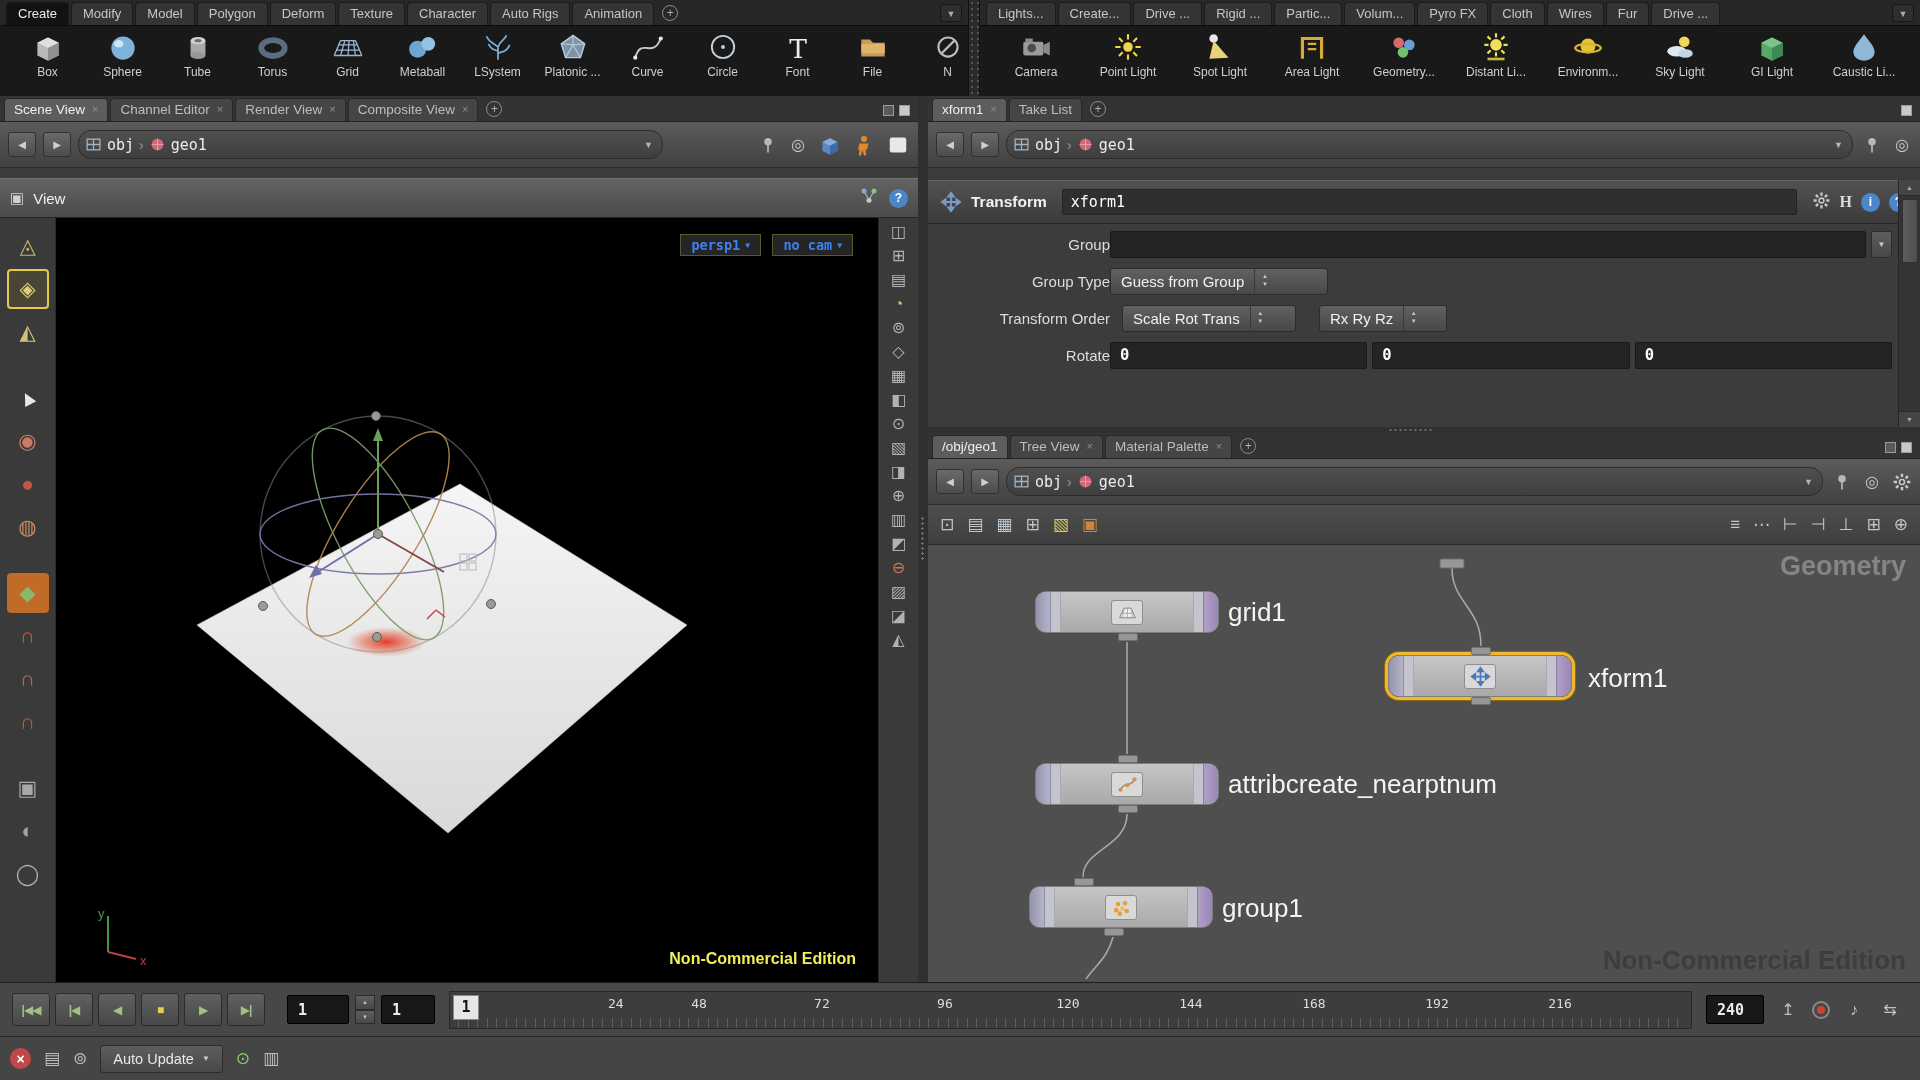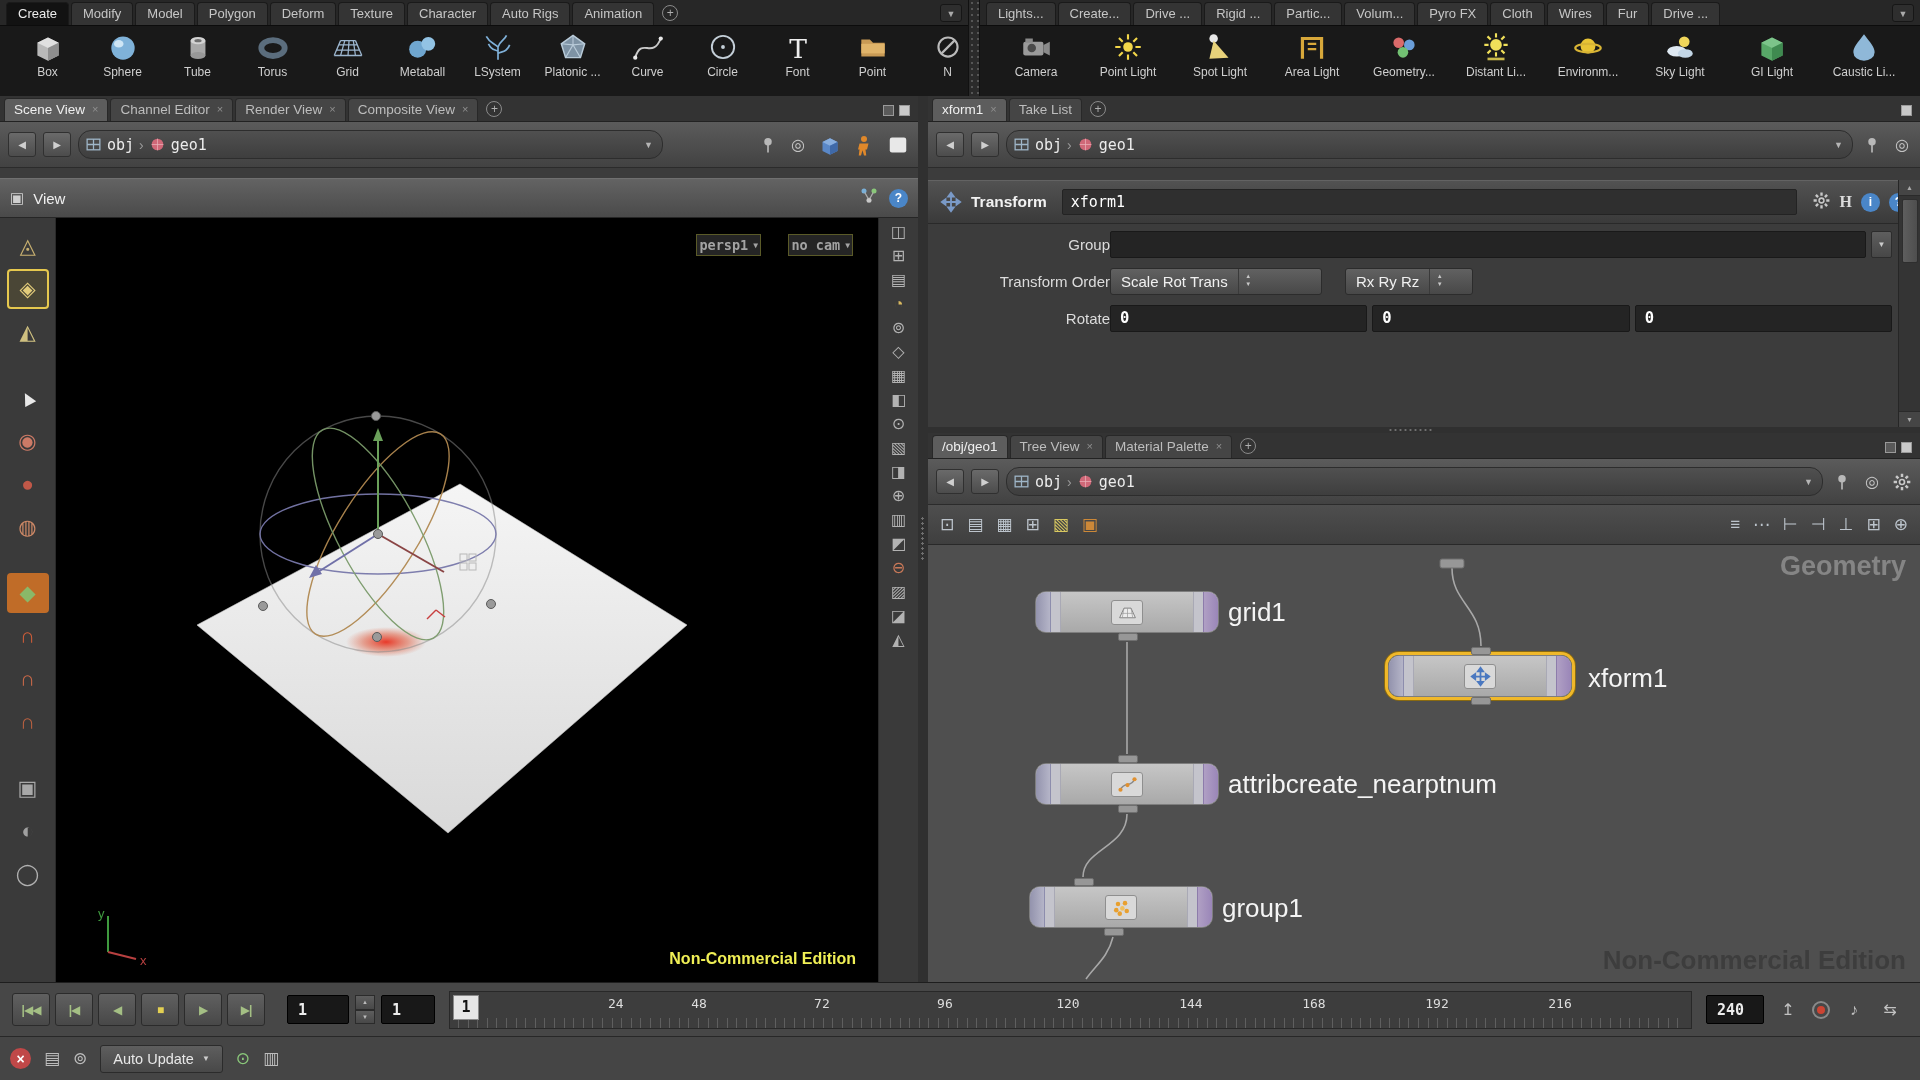--- a/index.html
+++ b/index.html
@@ -81,21 +81,21 @@
   .vtool.highlighted{box-shadow:inset 0 0 0 2px #e6c84e;background:#4a4636;}
   .vtool.active{background:#c06c28;}
   .vtool-gap{height:20px;flex:none;}
   #viewport{flex:1;position:relative;background:#000;min-width:0;overflow:hidden;}
   #vp-right-strip{width:40px;background:#3a3a3a;border-left:1px solid #2a2a2a;display:flex;flex-direction:column;
        align-items:center;padding-top:6px;gap:8px;flex:none;overflow:hidden;}
   .strip-icon{font-size:16px;color:#b2b2b2;line-height:1;flex:none;}
 
   #vp-scene{position:absolute;inset:0;width:100%;height:100%;}
   #persp-btn,#nocam-btn{position:absolute;top:16px;height:22px;display:flex;align-items:center;gap:5px;background:#252525;
-       border:1px solid #5a5a28;color:#a3a3a3;font-family:"DejaVu Sans Mono",monospace;font-size:13.5px;font-weight:bold;padding:0 2px;}
+       border:1px solid #5a5a28;color:#3b82f6;font-family:"DejaVu Sans Mono",monospace;font-size:13.5px;font-weight:bold;padding:0 10px;}
   #persp-btn{right:117px;}
   #nocam-btn{right:25px;}
   .yellow-dd{font-size:8px;}
   #vp-watermark{position:absolute;right:22px;bottom:14px;color:#f0ef55;font-size:16px;font-weight:bold;}
   #vp-axis{position:absolute;left:22px;bottom:12px;width:76px;height:68px;}
 
   
   #param-pane{position:absolute;top:0;left:0;width:992px;height:331px;background:#3c3c3c;overflow:hidden;}
   #param-header{position:absolute;top:84px;left:0;right:0;height:44px;background:linear-gradient(#525252,#3a3a3a);
        border-top:1px solid #636363;border-bottom:1px solid #292929;display:flex;align-items:center;gap:9px;padding:0 12px;}
@@ -114,21 +114,21 @@
   .tfield{flex:1;height:27px;background:#242424;border:1px solid #191919;border-radius:2px;color:#fff;
        font-family:"DejaVu Sans Mono",monospace;font-size:15.5px;font-weight:bold;display:flex;align-items:center;
        padding:0 9px;min-width:0;white-space:nowrap;overflow:hidden;}
   .dd-btn{width:21px;height:27px;flex:none;background:linear-gradient(#5e5e5e,#474747);border:1px solid #2c2c2c;
        border-radius:2px;color:#ccc;font-size:8px;display:flex;align-items:center;justify-content:center;}
   .menu-btn{height:27px;background:linear-gradient(#616161,#484848);border:1px solid #2c2c2c;border-radius:3px;color:#f0f0f0;
        font-size:15px;display:flex;align-items:center;padding:0 0 0 10px;flex:none;white-space:nowrap;}
   .menu-arrows{margin-left:10px;height:100%;width:20px;border-left:1px solid #3a3a3a;display:flex;flex-direction:column;
        align-items:center;justify-content:center;color:#c8c8c8;font-size:6px;line-height:1.3;}
   .prow[data-row="Group Type"] .menu-btn{width:218px;}
-  .prow[data-row="Transform Order"] .menu-btn.m0{width:212px;}
+  .prow[data-row="Transform Order"] .menu-btn.m0{width:174px;margin-left:12px;}
   .prow[data-row="Transform Order"] .menu-btn.m1{width:128px;margin-left:18px;}
   #param-scroll{position:absolute;top:84px;right:0;bottom:0;width:22px;background:#343434;border-left:1px solid #262626;
        display:flex;flex-direction:column;align-items:center;}
   .sc-arrow{width:100%;height:16px;font-size:7px;color:#aaa;display:flex;align-items:center;justify-content:center;
        background:#454545;border-bottom:1px solid #2a2a2a;}
   .sc-arrow.down{margin-top:auto;border-top:1px solid #2a2a2a;border-bottom:none;}
   .sc-thumb{width:16px;height:64px;margin-top:3px;background:linear-gradient(90deg,#5e5e5e,#4e4e4e);
        border:1px solid #2e2e2e;border-radius:2px;}
 
   #h-divider{position:absolute;top:331px;left:0;width:992px;height:6px;background:#303030;}
@@ -301,21 +301,21 @@
             <div class="ticon"><svg viewBox="0 0 32 32">
                 <text x="16" y="26" text-anchor="middle" font-size="25" font-family="DejaVu Serif,serif" fill="#ededed">T</text>
               </svg></div>
             <div class="tlabel">Font</div>
           </div>
           <div class="shelf-tool">
             <div class="ticon"><svg viewBox="0 0 32 32">
                 <path d="M5 9 h8 l3 3 h11 v13 H5 z" fill="#c89a55"></path>
                 <path d="M5 13 h22 v9 H5 z" fill="#e0b46a"></path>
               </svg></div>
-            <div class="tlabel">Point</div>
+            <div class="tlabel">File</div>
           </div>
           <div class="shelf-tool">
             <div class="ticon"><svg viewBox="0 0 32 32">
                 <circle cx="16" cy="16" r="9" fill="none" stroke="#bbb" stroke-width="2"></circle>
                 <path d="M10 22 L22 10" stroke="#bbb" stroke-width="2"></path>
               </svg></div>
             <div class="tlabel">N</div>
           </div>
         </div>
     </div>
@@ -716,20 +716,32 @@
         </div>
 
         <div id="param-rows">
             <div class="prow" data-row="Group">
               <div class="plabel">Group</div>
               <div class="pfields">
                 <div class="tfield"></div>
                 <div class="dd-btn">▼</div>
               </div>
             </div>
+            <div class="prow" data-row="Group Type">
+              <div class="plabel">Group Type</div>
+              <div class="pfields">
+                <div class="menu-btn m0">
+                  <span>Guess from Group</span>
+                  <span class="menu-arrows">
+                    <span>▲</span>
+                    <span>▼</span>
+                  </span>
+                </div>
+              </div>
+            </div>
             <div class="prow" data-row="Transform Order">
               <div class="plabel">Transform Order</div>
               <div class="pfields">
                 <div class="menu-btn m0">
                   <span>Scale Rot Trans</span>
                   <span class="menu-arrows">
                     <span>▲</span>
                     <span>▼</span>
                   </span>
                 </div>

